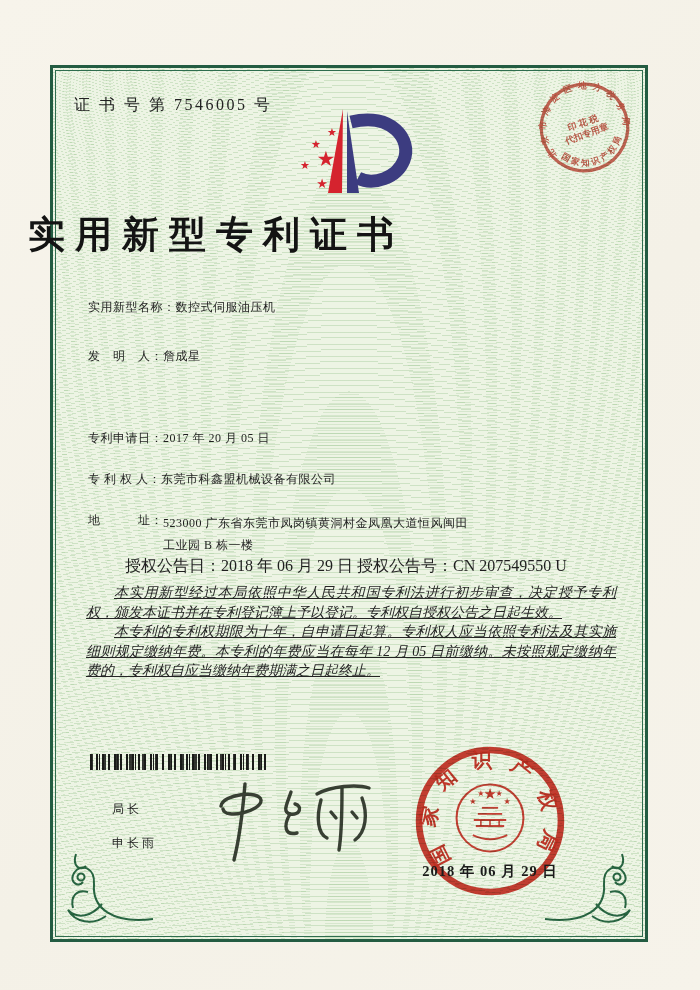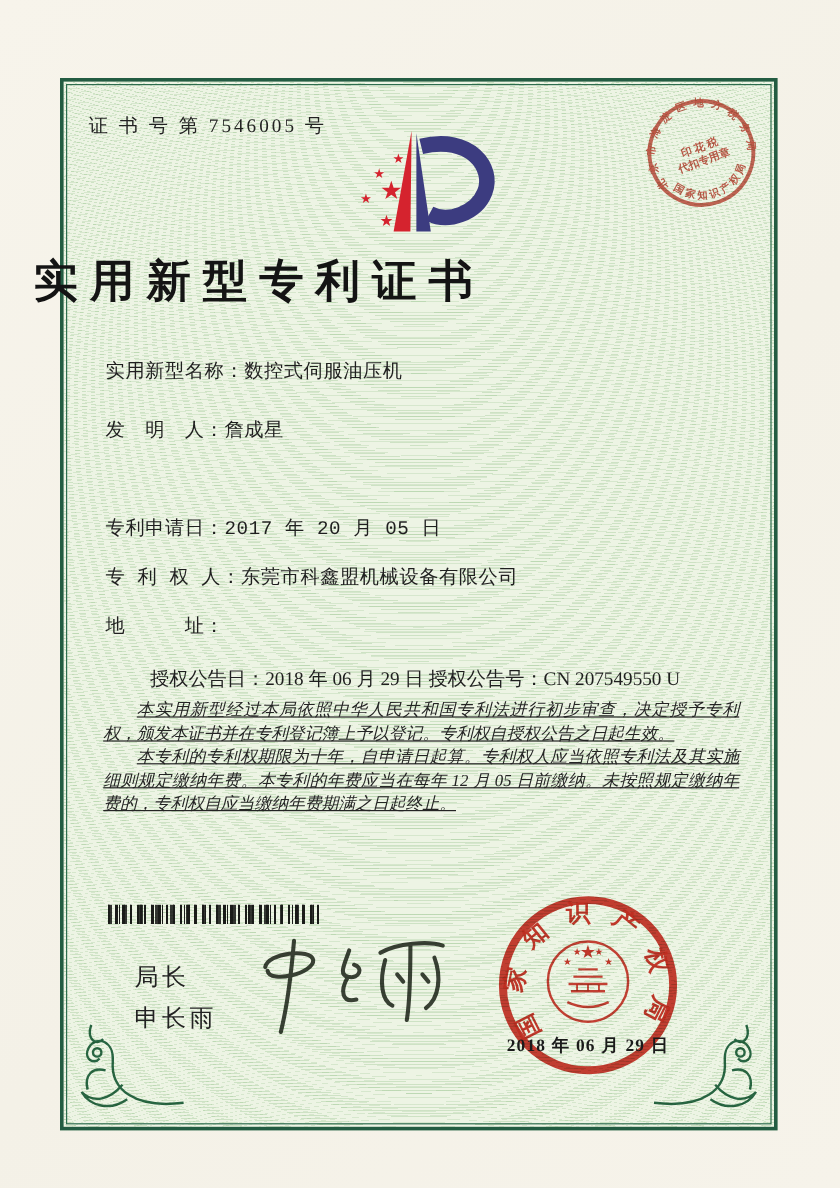--- a/index.html
+++ b/index.html
@@ -14,35 +14,35 @@
     background-color:#edf4e4;
     background-image:
       repeating-radial-gradient(ellipse 1300px 520px at 50% -14%, rgba(132,184,122,.30) 0 1px, transparent 1px 6px),
       repeating-radial-gradient(ellipse 1500px 640px at 50% 114%, rgba(132,184,122,.22) 0 1px, transparent 1px 7px);
   }
   .frame::after{content:"";position:absolute;inset:2px;border:1px solid #2e6d4e;}
   .abs{position:absolute;}
   .certno{left:74px;top:95px;font-size:16px;letter-spacing:2.5px;color:#222;}
   .title{left:0;top:210px;width:697px;font-size:37px;font-weight:bold;
          letter-spacing:10px;color:#141414;padding-left:28px;}
-  .field-row{left:88px;width:540px;font-size:16px;color:#1f1f1f;letter-spacing:.5px;white-space:nowrap;font-family:Liberation Mono, monospace;}
+  .field-row{left:88px;width:540px;font-size:12px;color:#1f1f1f;letter-spacing:.5px;white-space:nowrap;}
   .fvalue.multi{display:inline-block;vertical-align:top;white-space:normal;width:430px;line-height:22px;}
   .fvalue.multi span{display:block;}
   .grant-row{left:88px;top:556px;font-size:16px;color:#1f1f1f;white-space:nowrap;text-align:right;}
   .grant-row .pair1{display:inline-block;width:265px;}
   .bodytext{left:86px;top:583px;width:530px;font-size:14px;line-height:19.6px;
             font-style:italic;text-align:justify;color:#242424;}
   .bodytext p{margin:0;text-indent:2em;text-decoration:underline;}
   .barcode{left:90px;top:754px;width:178px;height:16px;background-color:#fff;
     background-image:
       repeating-linear-gradient(90deg,#1d1d1d 0 2px,transparent 2px 6px),
       repeating-linear-gradient(90deg,#1d1d1d 0 1px,transparent 1px 9px),
       repeating-linear-gradient(90deg,rgba(20,20,20,.85) 0 3px,transparent 3px 13px);
     mix-blend-mode:multiply;}
-  .signer{left:112px;font-size:20px;letter-spacing:3px;color:#222;text-align:center;}
+  .signer{left:112px;font-size:12px;letter-spacing:3px;color:#222;text-align:center;}
   .sig-svg{left:205px;top:776px;mix-blend-mode:multiply;}
   .seal-svg{left:414px;top:745px;mix-blend-mode:multiply;}
   .seal-date{left:408px;top:862px;width:164px;text-align:center;font-size:14.5px;
              font-weight:bold;letter-spacing:1px;color:#1b1b1b;}
   .tax-svg{left:537px;top:80px;transform:rotate(-20deg);mix-blend-mode:multiply;}
   .footer{left:0;top:903px;width:700px;text-align:center;font-size:13px;letter-spacing:1px;color:#2a2a2a;}
   .flourish{mix-blend-mode:multiply;}
   svg text{font-family:"Liberation Serif","DejaVu Serif",serif;}
   svg .star{font-family:"DejaVu Sans",sans-serif;}
 </style>
@@ -74,21 +74,21 @@
   <div class="abs field-row" style="top:348px">
     <span>发　明　人：</span><span>詹成星</span>
   </div>
   <div class="abs field-row" style="top:430px">
     <span>专利申请日：</span><span>2017 年 20 月 05 日</span>
   </div>
   <div class="abs field-row" style="top:471px">
     <span>专 利 权 人：</span><span>东莞市科鑫盟机械设备有限公司</span>
   </div>
   <div class="abs field-row" style="top:512px">
-    <span style="vertical-align:top">地　　　址：</span>
+    <span style="vertical-align:top">地　　　址：</span><span class="fvalue multi"><span>523000 广东省东莞市凤岗镇黄洞村金凤凰大道恒风闽田</span><span>工业园 B 栋一楼</span></span>
   </div>
 
   <div class="abs grant-row">
     <span class="pair1"><span>授权公告日：</span><span>2018 年 06 月 29 日</span></span>
     <span><span>授权公告号：</span><span>CN 207549550 U</span></span>
   </div>
 
   <div class="abs bodytext">
     <p>本实用新型经过本局依照中华人民共和国专利法进行初步审查，决定授予专利权，颁发本证书并在专利登记簿上予以登记。专利权自授权公告之日起生效。</p>
     <p>本专利的专利权期限为十年，自申请日起算。专利权人应当依照专利法及其实施细则规定缴纳年费。本专利的年费应当在每年 12 月 05 日前缴纳。未按照规定缴纳年费的，专利权自应当缴纳年费期满之日起终止。</p>

